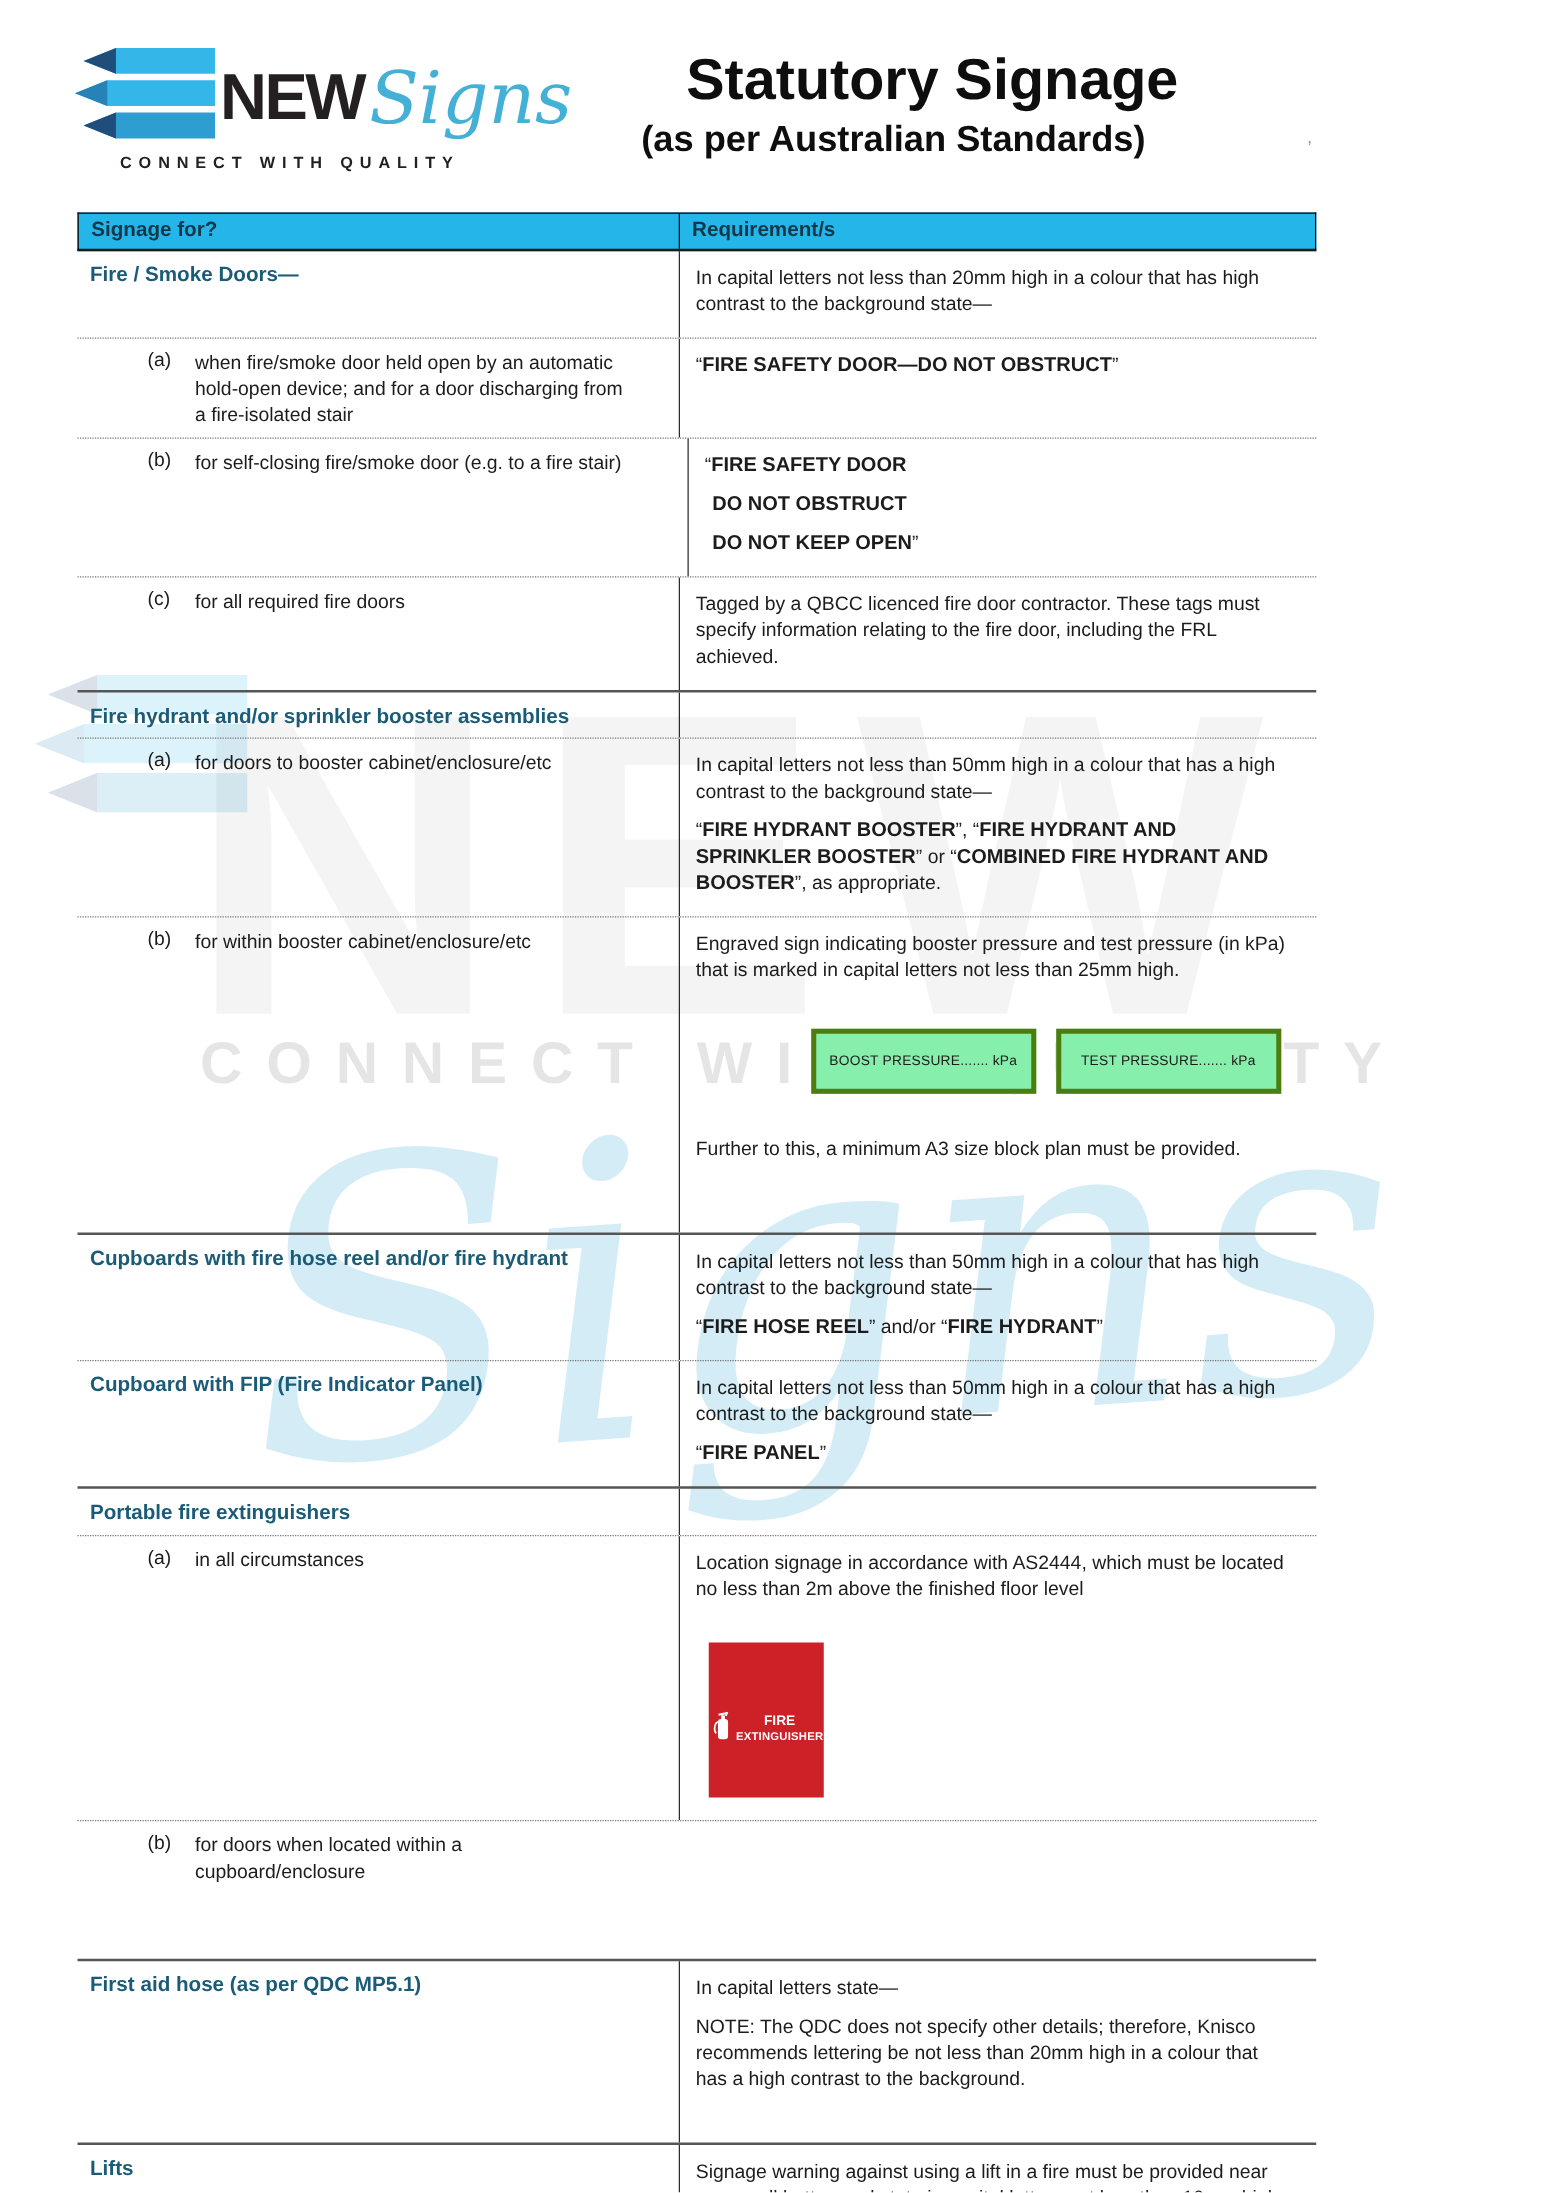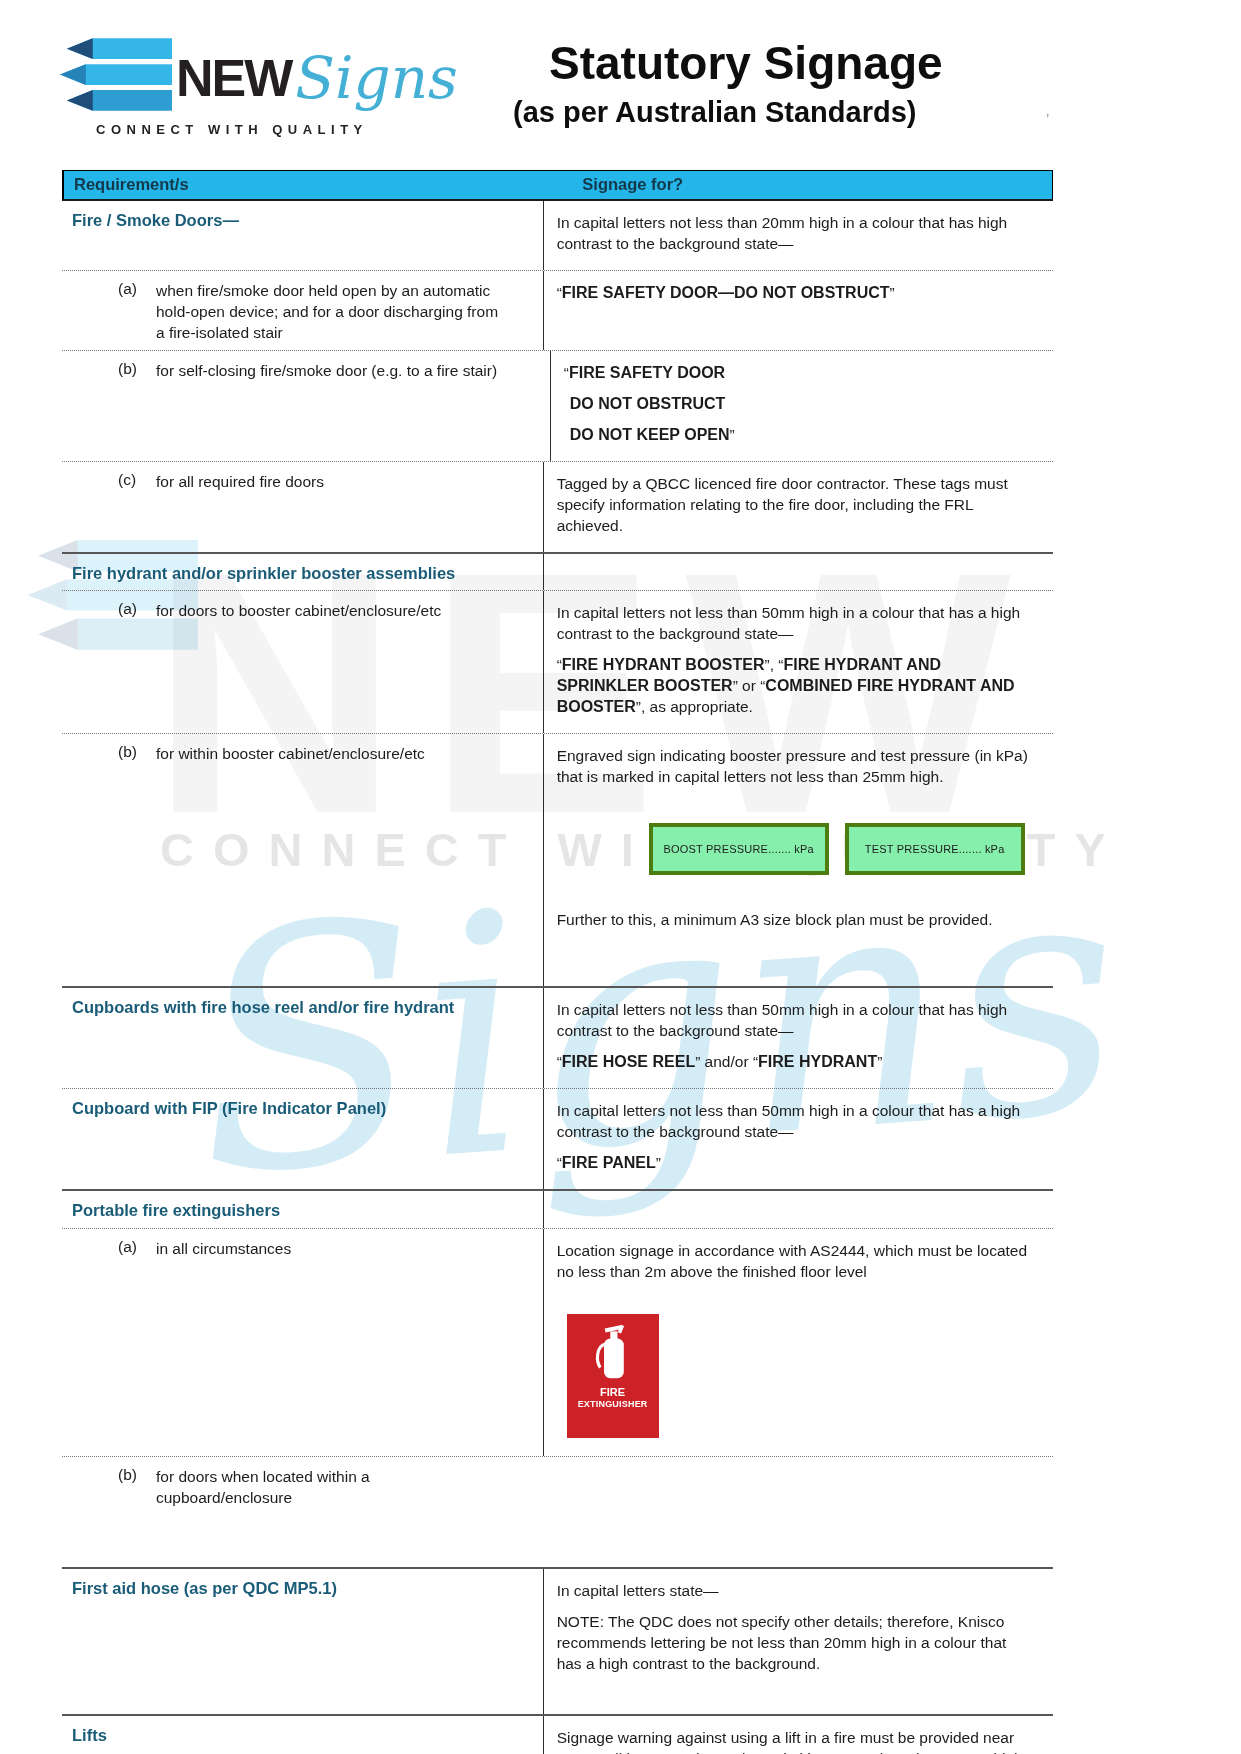--- a/index.html
+++ b/index.html
@@ -50,21 +50,21 @@
   .item-text{display:inline-block;vertical-align:top;font-size:15.5px;line-height:21px;
     max-width:350px;}
   .para{font-size:15.5px;line-height:21px;margin:2px 0 10px 0;}
   .para.indent{padding-left:6px;}
   .para .b{font-weight:700;font-size:16px;}
   
   .pressure-boxes{display:flex;gap:16px;margin:36px 0 34px 92px;}
   .pbox{border:4px solid #4d7c0f;width:172px;height:44px;display:flex;align-items:center;
     justify-content:center;font-size:11px;font-weight:400;letter-spacing:0.2px;background:#86efac;}
   
-  .ext-sign{width:92px;height:124px;margin:32px 0 12px 10px;display:flex;flex-direction:column;
+  .ext-sign{width:92px;height:124px;margin:32px 0 12px 10px;display:flex;
     align-items:center;justify-content:flex-start;padding-top:10px;box-sizing:border-box;
     background:var(--sign-red,#cb2127);}
   .ext-label{color:#fff;font-weight:700;text-align:center;line-height:1.15;margin-top:4px;}
   .ext-label .l1{font-size:11px;}
   .ext-label .l2{font-size:9px;letter-spacing:0.2px;}
 </style>
 </head>
 <body>
 
 <div class="page">
@@ -101,22 +101,22 @@
     </div>
     <div class="title-block">
       <div class="doc-title">Statutory Signage</div>
       <div class="doc-subtitle">(as per Australian Standards)</div>
     </div>
     <span class="stray-mark">’</span>
   </div>
 
   <div class="sig-table">
     <div class="thead">
+      <div class="th c1">Signage for?</div>
       <div class="th c2">Requirement/s</div>
-      <div class="th c1">Signage for?</div>
     </div>
     <div class="rows">
         <div class="row sep-none" style="min-height: 66px;">
           <div class="cell left"><span class="sec-text">Fire / Smoke Doors—</span></div>
           <div class="cell right">
             <div class="para"><span>In capital letters not less than 20mm high in a colour that has high contrast to the background state—</span></div>
           </div>
         </div>
         <div class="row sep-dotted" style="min-height: 79px;">
           <div class="cell left"><span class="marker">(a)</span><span class="item-text">when fire/smoke door held open by an automatic hold-open device; and for a door discharging from a fire-isolated stair</span></div>

